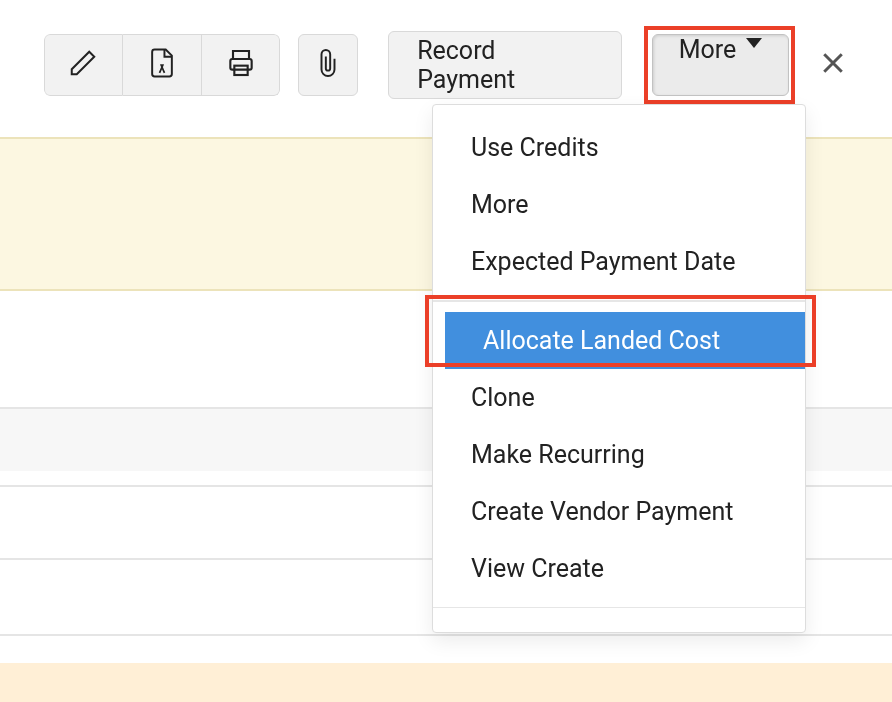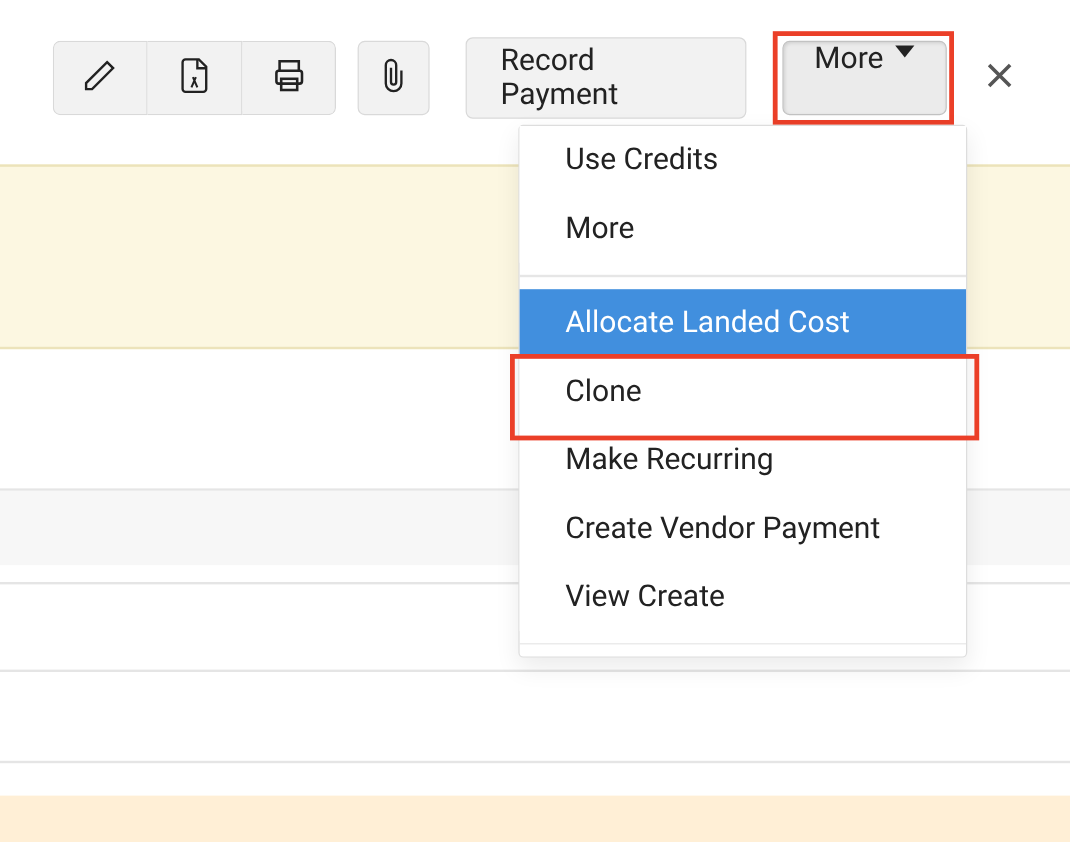--- a/index.html
+++ b/index.html
@@ -118,32 +118,33 @@
     .dropdown {
       position: absolute;
       top: 104px;
       left: 432px;
       width: 374px;
       background: #fff;
       border: 1.5px solid #ddd;
       border-radius: 4px;
       box-shadow: 0 8px 20px rgba(0,0,0,0.08);
       z-index: 15;
-      padding: 0 0;
+      padding: 14px 0;
     }
     .dropdown-item {
       padding: 14px 38px;
       font-size: 25px;
       color: #222;
       cursor: pointer;
       background: #fff;
     }
     .dropdown-item.active {
       background: #418fde;
       color: #fff;
+      margin-left: 12px;
     }
     .dropdown-sep {
       height: 1.5px;
       background: #e6e6e6;
       margin: 10px 0;
     }
     .highlight-allocate {
       top: 295px;
       left: 425px;
       width: 391px;
@@ -254,20 +255,23 @@
   </div>
 </div>
 
 <div class="dropdown">
   <div class="dropdown-item">
     <span>Use Credits</span>
   </div>
   <div class="dropdown-item">
     <span>More</span>
   </div>
+  <div class="dropdown-item">
+    <span>Expected Payment Date</span>
+  </div>
   <div class="dropdown-sep"></div>
   <div class="dropdown-item active">
     <span>Allocate Landed Cost</span>
   </div>
   <div class="dropdown-item">
     <span>Clone</span>
   </div>
   <div class="dropdown-item">
     <span>Make Recurring</span>
   </div>

